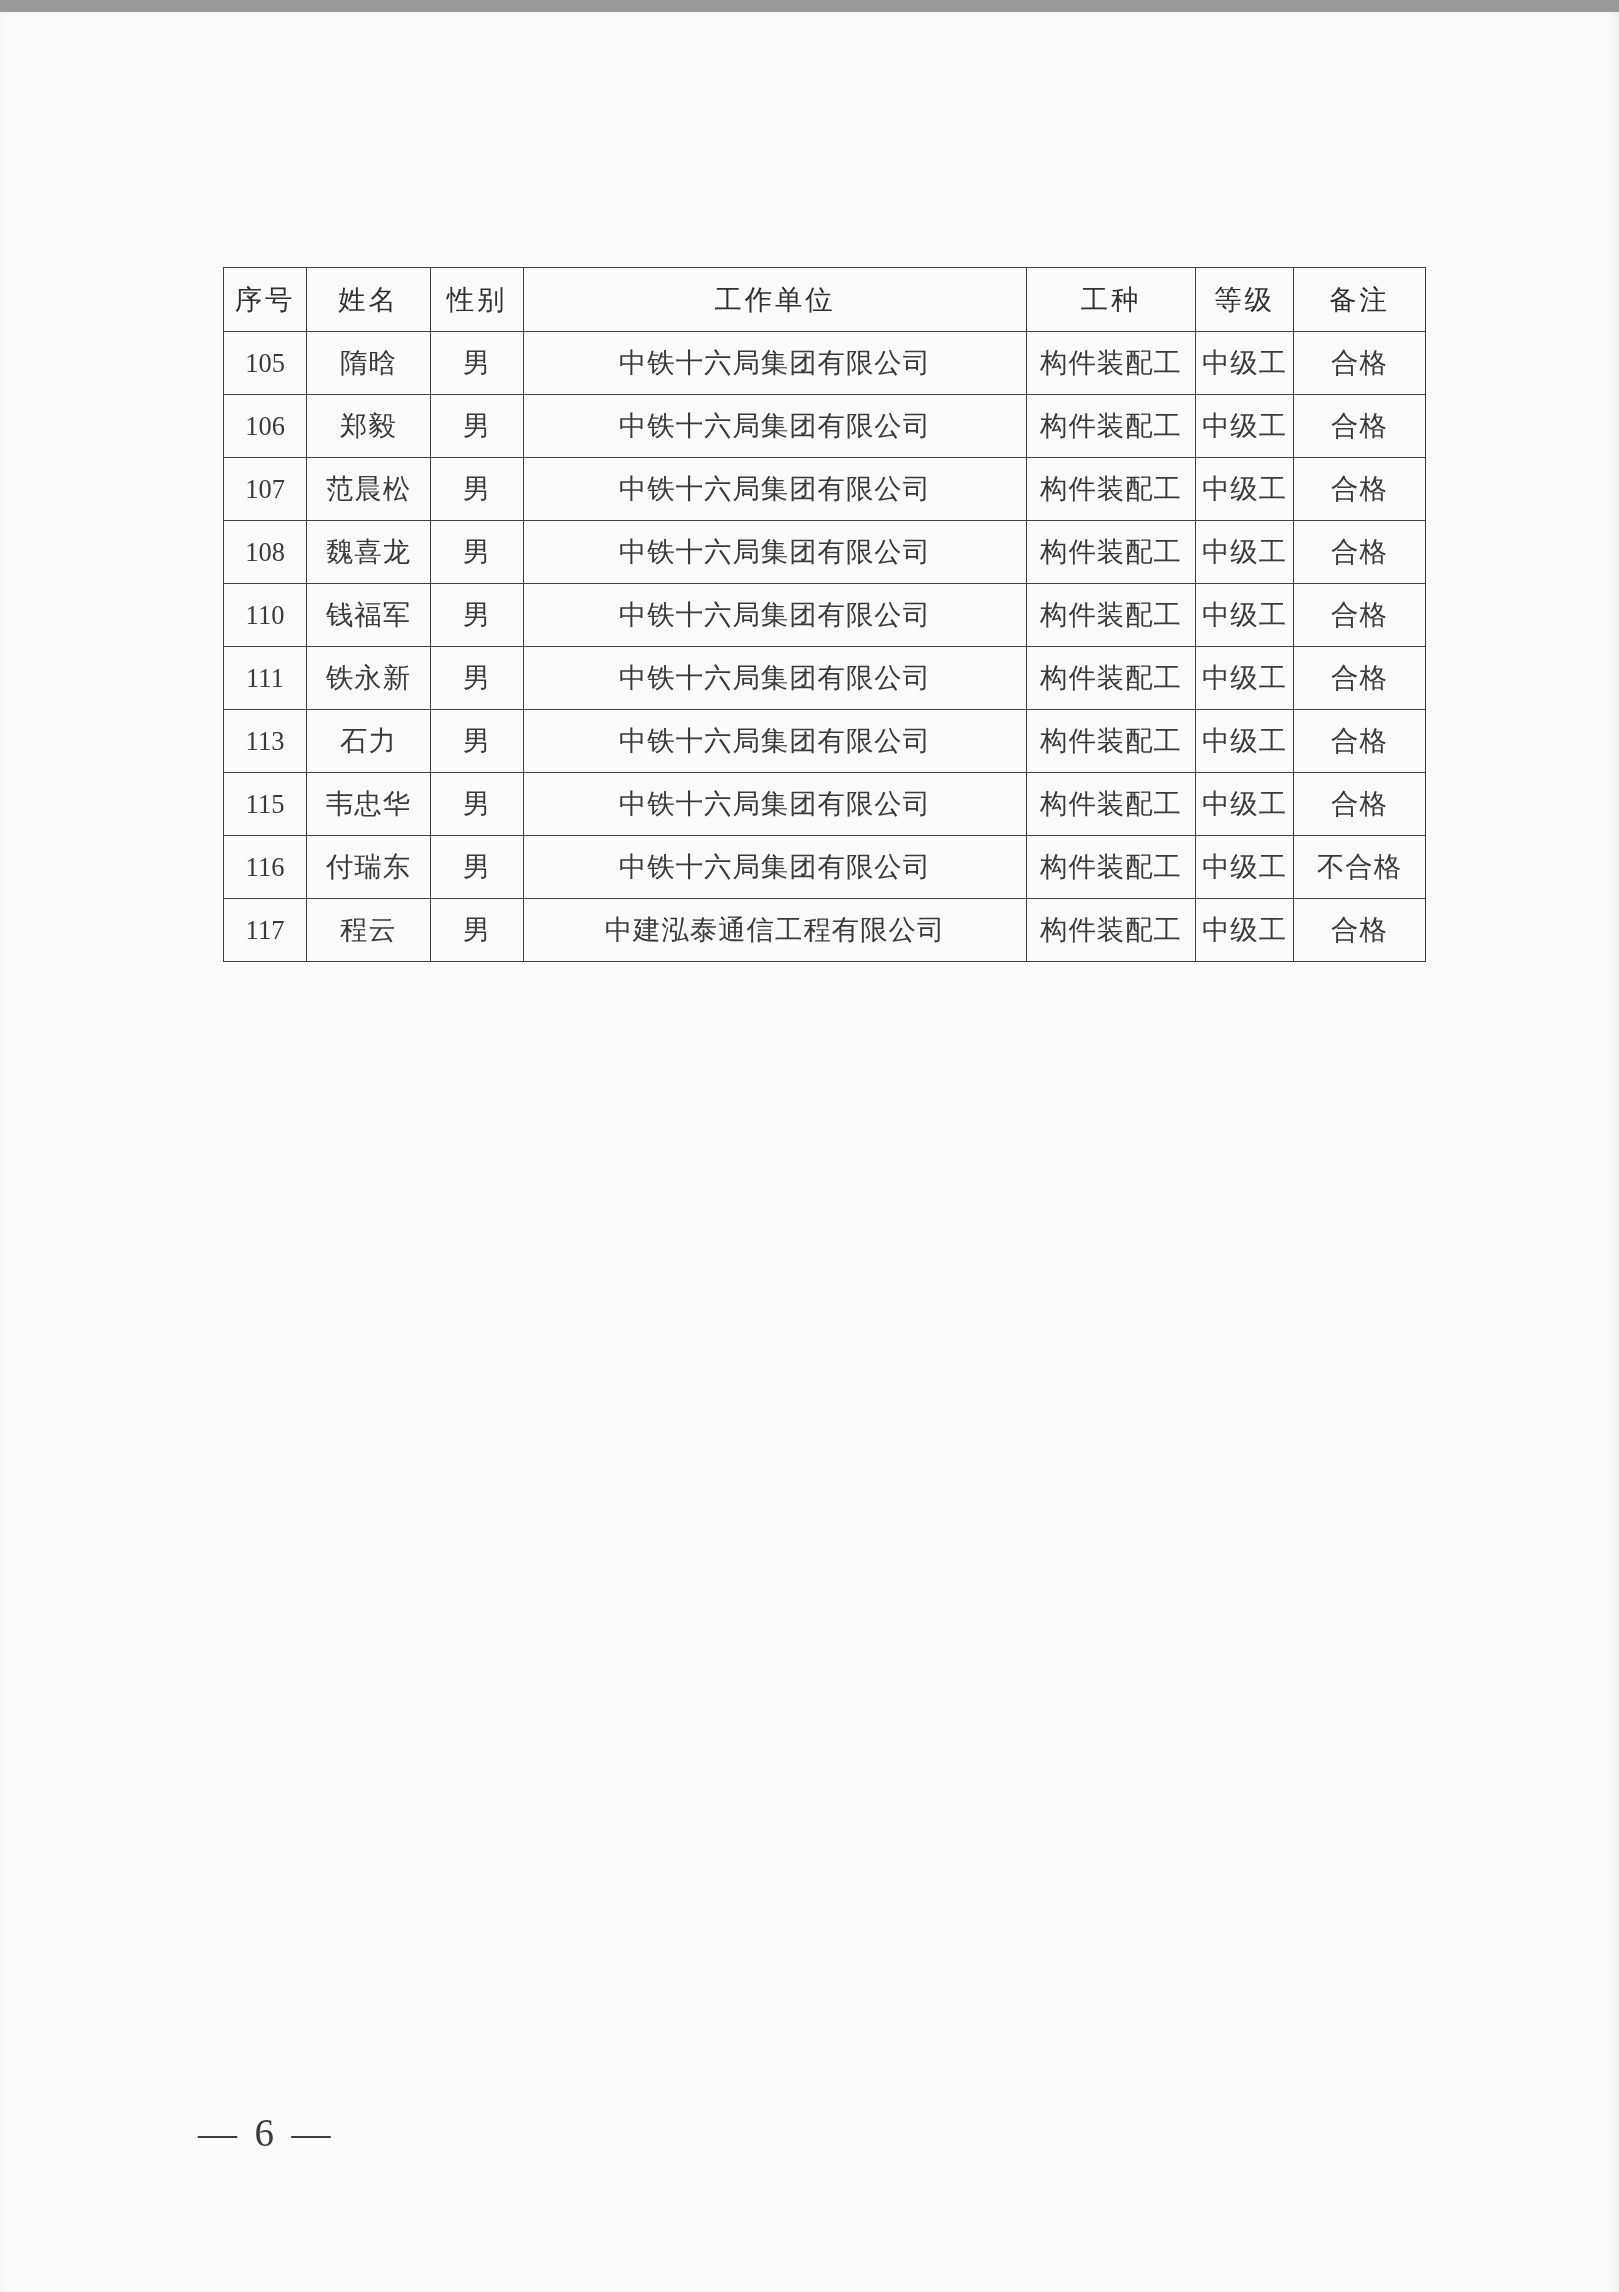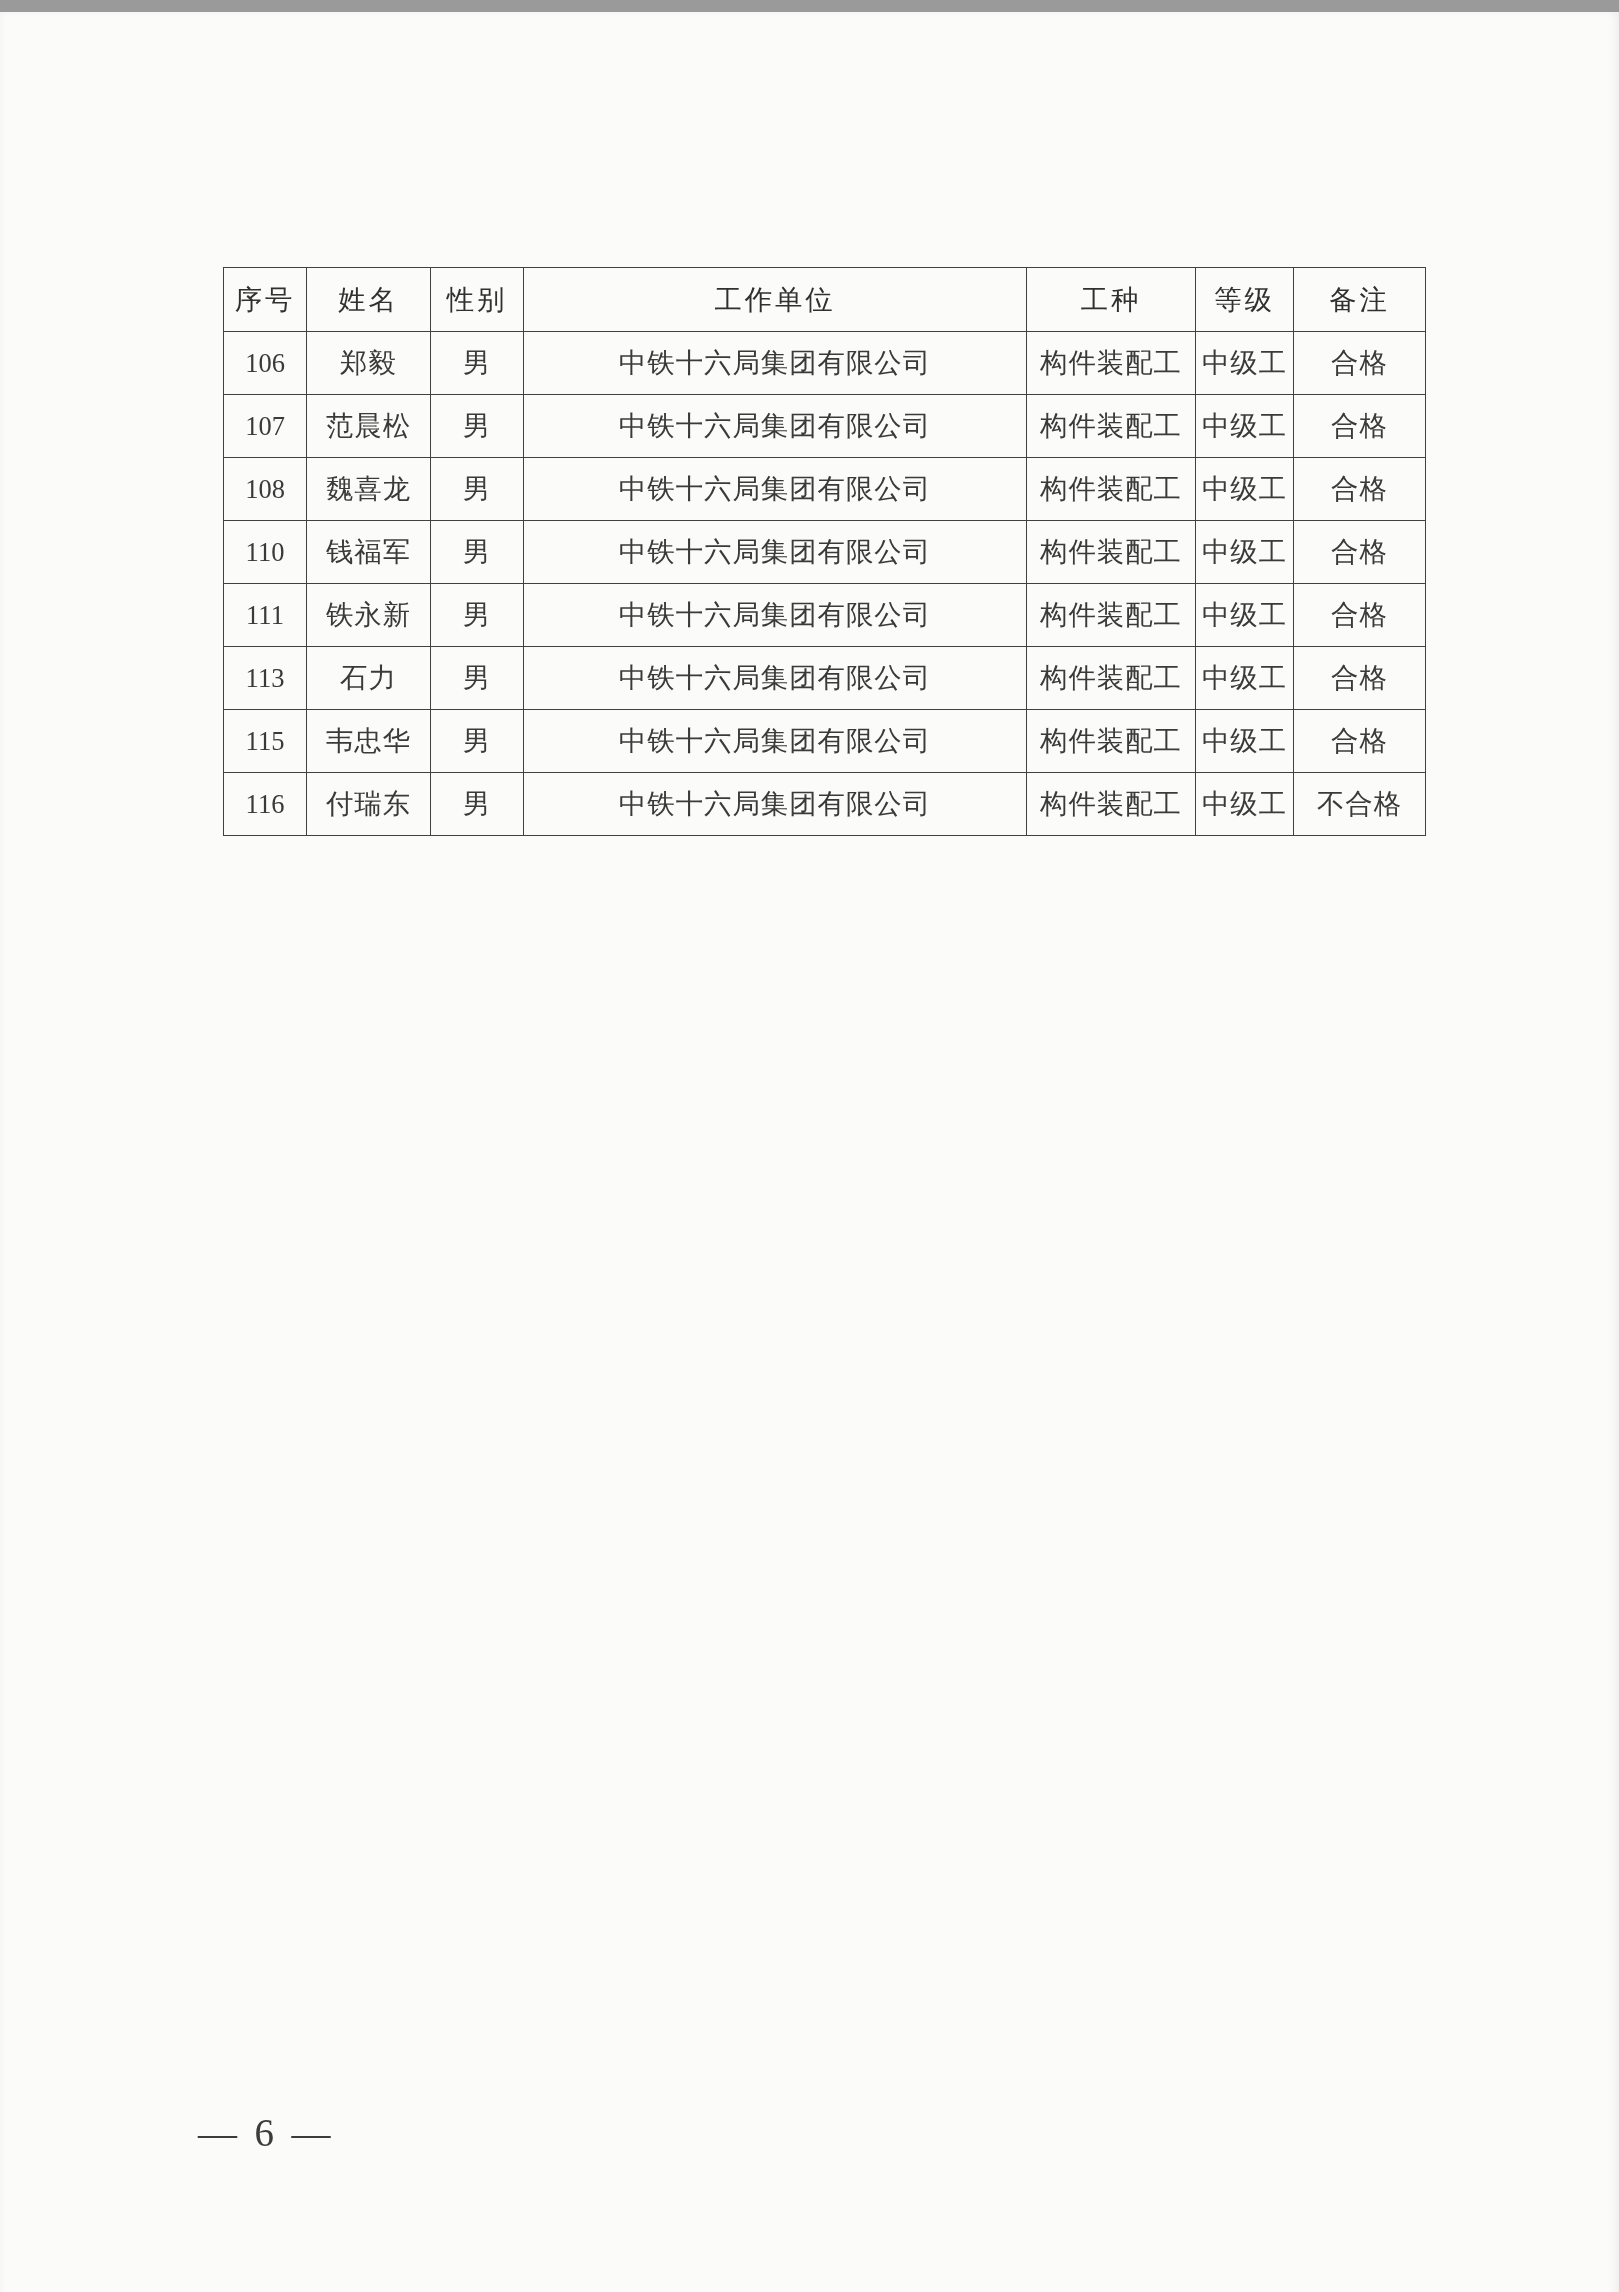--- a/index.html
+++ b/index.html
@@ -84,20 +84,29 @@
         <th>姓名</th>
         <th>性别</th>
         <th>工作单位</th>
         <th>工种</th>
         <th>等级</th>
         <th>备注</th>
       </tr>
     </thead>
     <tbody>
         <tr>
+          <td>105</td>
+          <td>隋晗</td>
+          <td>男</td>
+          <td>中铁十六局集团有限公司</td>
+          <td>构件装配工</td>
+          <td>中级工</td>
+          <td>合格</td>
+        </tr>
+        <tr>
           <td>106</td>
           <td>郑毅</td>
           <td>男</td>
           <td>中铁十六局集团有限公司</td>
           <td>构件装配工</td>
           <td>中级工</td>
           <td>合格</td>
         </tr>
         <tr>
           <td>107</td>
@@ -155,19 +164,28 @@
         </tr>
         <tr>
           <td>116</td>
           <td>付瑞东</td>
           <td>男</td>
           <td>中铁十六局集团有限公司</td>
           <td>构件装配工</td>
           <td>中级工</td>
           <td>不合格</td>
         </tr>
+        <tr>
+          <td>117</td>
+          <td>程云</td>
+          <td>男</td>
+          <td>中建泓泰通信工程有限公司</td>
+          <td>构件装配工</td>
+          <td>中级工</td>
+          <td>合格</td>
+        </tr>
       </tbody>
   </table>
 
   <div class="page-footer">— 6 —</div>
 
 </div>
 
 
 </body></html>

